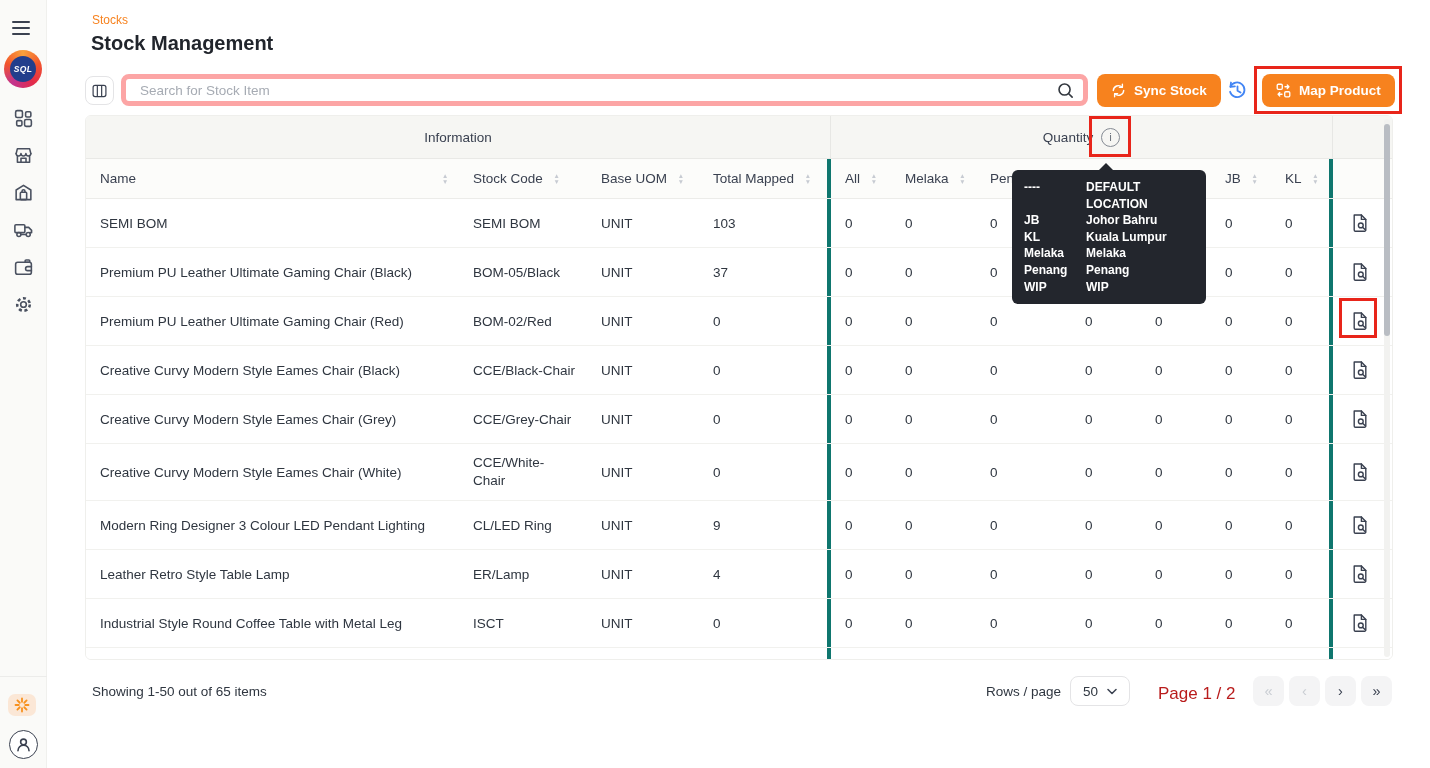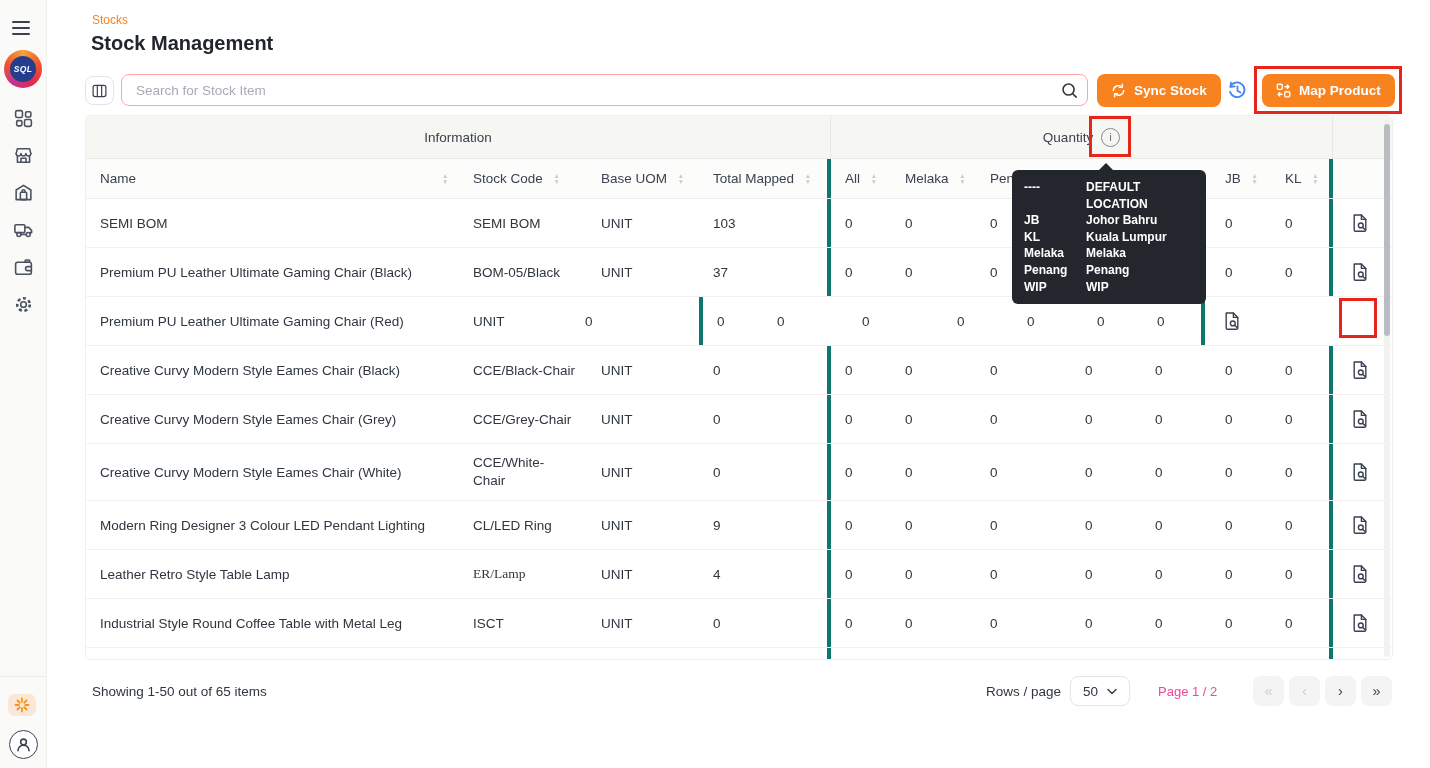--- a/index.html
+++ b/index.html
@@ -17,21 +17,21 @@
   .sb-divider{position:absolute;left:0;top:676px;width:47px;border-top:1px solid #ECECEA}
   .spin-badge{position:absolute;left:8px;top:694px;width:28px;height:22px;background:#FBE7D6;border-radius:7px;display:flex;align-items:center;justify-content:center}
   .avatar{position:absolute;left:9px;top:730px;width:29px;height:29px;border:1.6px solid #3A4150;border-radius:50%;background:#fff;display:flex;align-items:center;justify-content:center}
 
   
   .crumb{position:absolute;left:92px;top:13px;font-size:12px;color:#F7821E;cursor:pointer}
   .title{position:absolute;left:91px;top:32px;font-size:20px;font-weight:700;color:#21252C}
 
   
   .colsbtn{position:absolute;left:85px;top:76px;width:29px;height:29px;border:1px solid #E4E4E6;border-radius:8px;background:#fff;display:flex;align-items:center;justify-content:center}
-  .searchbox{position:absolute;left:121px;top:74px;width:967px;height:32px;border:1px solid #fca5a5;border-radius:8px;background:#fff;display:flex;align-items:center}
+  .searchbox{position:absolute;left:121px;top:74px;width:967px;height:32px;border:5px solid #fca5a5;border-radius:8px;background:#fff;display:flex;align-items:center}
   .searchbox input{flex:1;height:100%;border:0;outline:0;background:transparent;padding:0 14px;font-size:13.5px;color:#333A45}
   .searchbox input::placeholder{color:#A6ABB3}
   .search-ic{width:36px;height:100%;background:none;border:0;display:flex;align-items:center;justify-content:center}
   .btn-orange{position:absolute;height:33px;top:74px;background:#F7821E;border:0;border-radius:8px;color:#fff;font-size:13.5px;font-weight:600;display:flex;align-items:center;gap:8px;padding:0 14px}
   .btn-sync{left:1097px}
   .btn-map{left:1262px}
   .histbtn{position:absolute;left:1226px;top:79px;width:23px;height:23px;background:none;border:0;display:flex;align-items:center;justify-content:center}
 
   
   .tablebox{position:absolute;left:85px;top:115px;width:1308px;height:545px;border:1px solid #EFEFEC;border-radius:6px;overflow:hidden;background:#fff}
@@ -67,21 +67,21 @@
   
   .annot{position:absolute;border:3px solid #E8251A;z-index:50;pointer-events:none}
   .annot-map{left:1254px;top:66px;width:148px;height:48px}
   .annot-info{left:1089px;top:116px;width:42px;height:41px}
   .annot-doc{left:1339px;top:298px;width:38px;height:40px}
 
   
   .showing{position:absolute;left:92px;top:684px;font-size:13.5px;color:#2F3640}
   .rowslabel{position:absolute;left:986px;top:684px;font-size:13.5px;color:#2F3640}
   .rowsselect{position:absolute;left:1070px;top:676px;width:60px;height:30px;border:1px solid #E4E4E6;border-radius:8px;background:#fff;display:flex;align-items:center;justify-content:center;gap:9px;font-size:13.5px;color:#2F3640;cursor:pointer}
-  .pageind{position:absolute;left:1158px;top:684px;font-size:13px;color:#ec4899}
+  .pageind{position:absolute;left:1158px;top:684px;font-size:17px;color:#b91c1c}
   .pgbtn{position:absolute;top:676px;width:31px;height:30px;border:0;border-radius:8px;background:#F4F4F5;font-size:14.5px;display:flex;align-items:center;justify-content:center;color:#3A4150}
   .pgbtn.disabled{color:#C9CDD3;cursor:default}
 </style>
 </head>
 <body>
 
 <aside class="sidebar">
   <button class="burger">
       <span></span>
       <span></span>
@@ -333,20 +333,21 @@
               <path d="M4.2 2 h7.2 L15.8 6.4 V17 a1.2 1.2 0 0 1 -1.2 1.2 H5.4 A1.2 1.2 0 0 1 4.2 17 Z"></path>
               <path d="M11.4 2 V6.4 h4.4"></path>
               <circle cx="10.8" cy="12.4" r="2.4"></circle>
               <path d="M12.6 14.2 L15 16.6"></path>
             </svg>
           </button>
         </div>
       </div>
       <div class="trow">
         <div class="td" style="width: 373px;">Premium PU Leather Ultimate Gaming Chair (Red)</div>
+        <div class="td code" style="width: 128px;">BOM-02/Red</div>
         <div class="td num" style="width: 112px;">UNIT</div>
         <div class="td sep num" style="width: 132px;">0</div>
         <div class="td num" style="width: 60px;">0</div>
         <div class="td num" style="width: 85px;">0</div>
         <div class="td num" style="width: 95px;">0</div>
         <div class="td num" style="width: 70px;">0</div>
         <div class="td num" style="width: 70px;">0</div>
         <div class="td num" style="width: 60px;">0</div>
         <div class="td sep num" style="width: 62px;">0</div>
         <div class="td tdicon" style="width:53px">
@@ -449,21 +450,21 @@
               <path d="M4.2 2 h7.2 L15.8 6.4 V17 a1.2 1.2 0 0 1 -1.2 1.2 H5.4 A1.2 1.2 0 0 1 4.2 17 Z"></path>
               <path d="M11.4 2 V6.4 h4.4"></path>
               <circle cx="10.8" cy="12.4" r="2.4"></circle>
               <path d="M12.6 14.2 L15 16.6"></path>
             </svg>
           </button>
         </div>
       </div>
       <div class="trow">
         <div class="td" style="width: 373px;">Leather Retro Style Table Lamp</div>
-        <div class="td code" style="width: 128px; font-family: Liberation Serif, serif;">ER/Lamp</div>
+        <div class="td code" style="width: 128px;">ER/Lamp</div>
         <div class="td num" style="width: 112px;">UNIT</div>
         <div class="td sep num" style="width: 132px;">4</div>
         <div class="td num" style="width: 60px;">0</div>
         <div class="td num" style="width: 85px;">0</div>
         <div class="td num" style="width: 95px;">0</div>
         <div class="td num" style="width: 70px;">0</div>
         <div class="td num" style="width: 70px;">0</div>
         <div class="td num" style="width: 60px;">0</div>
         <div class="td sep num" style="width: 62px;">0</div>
         <div class="td tdicon" style="width:53px">

